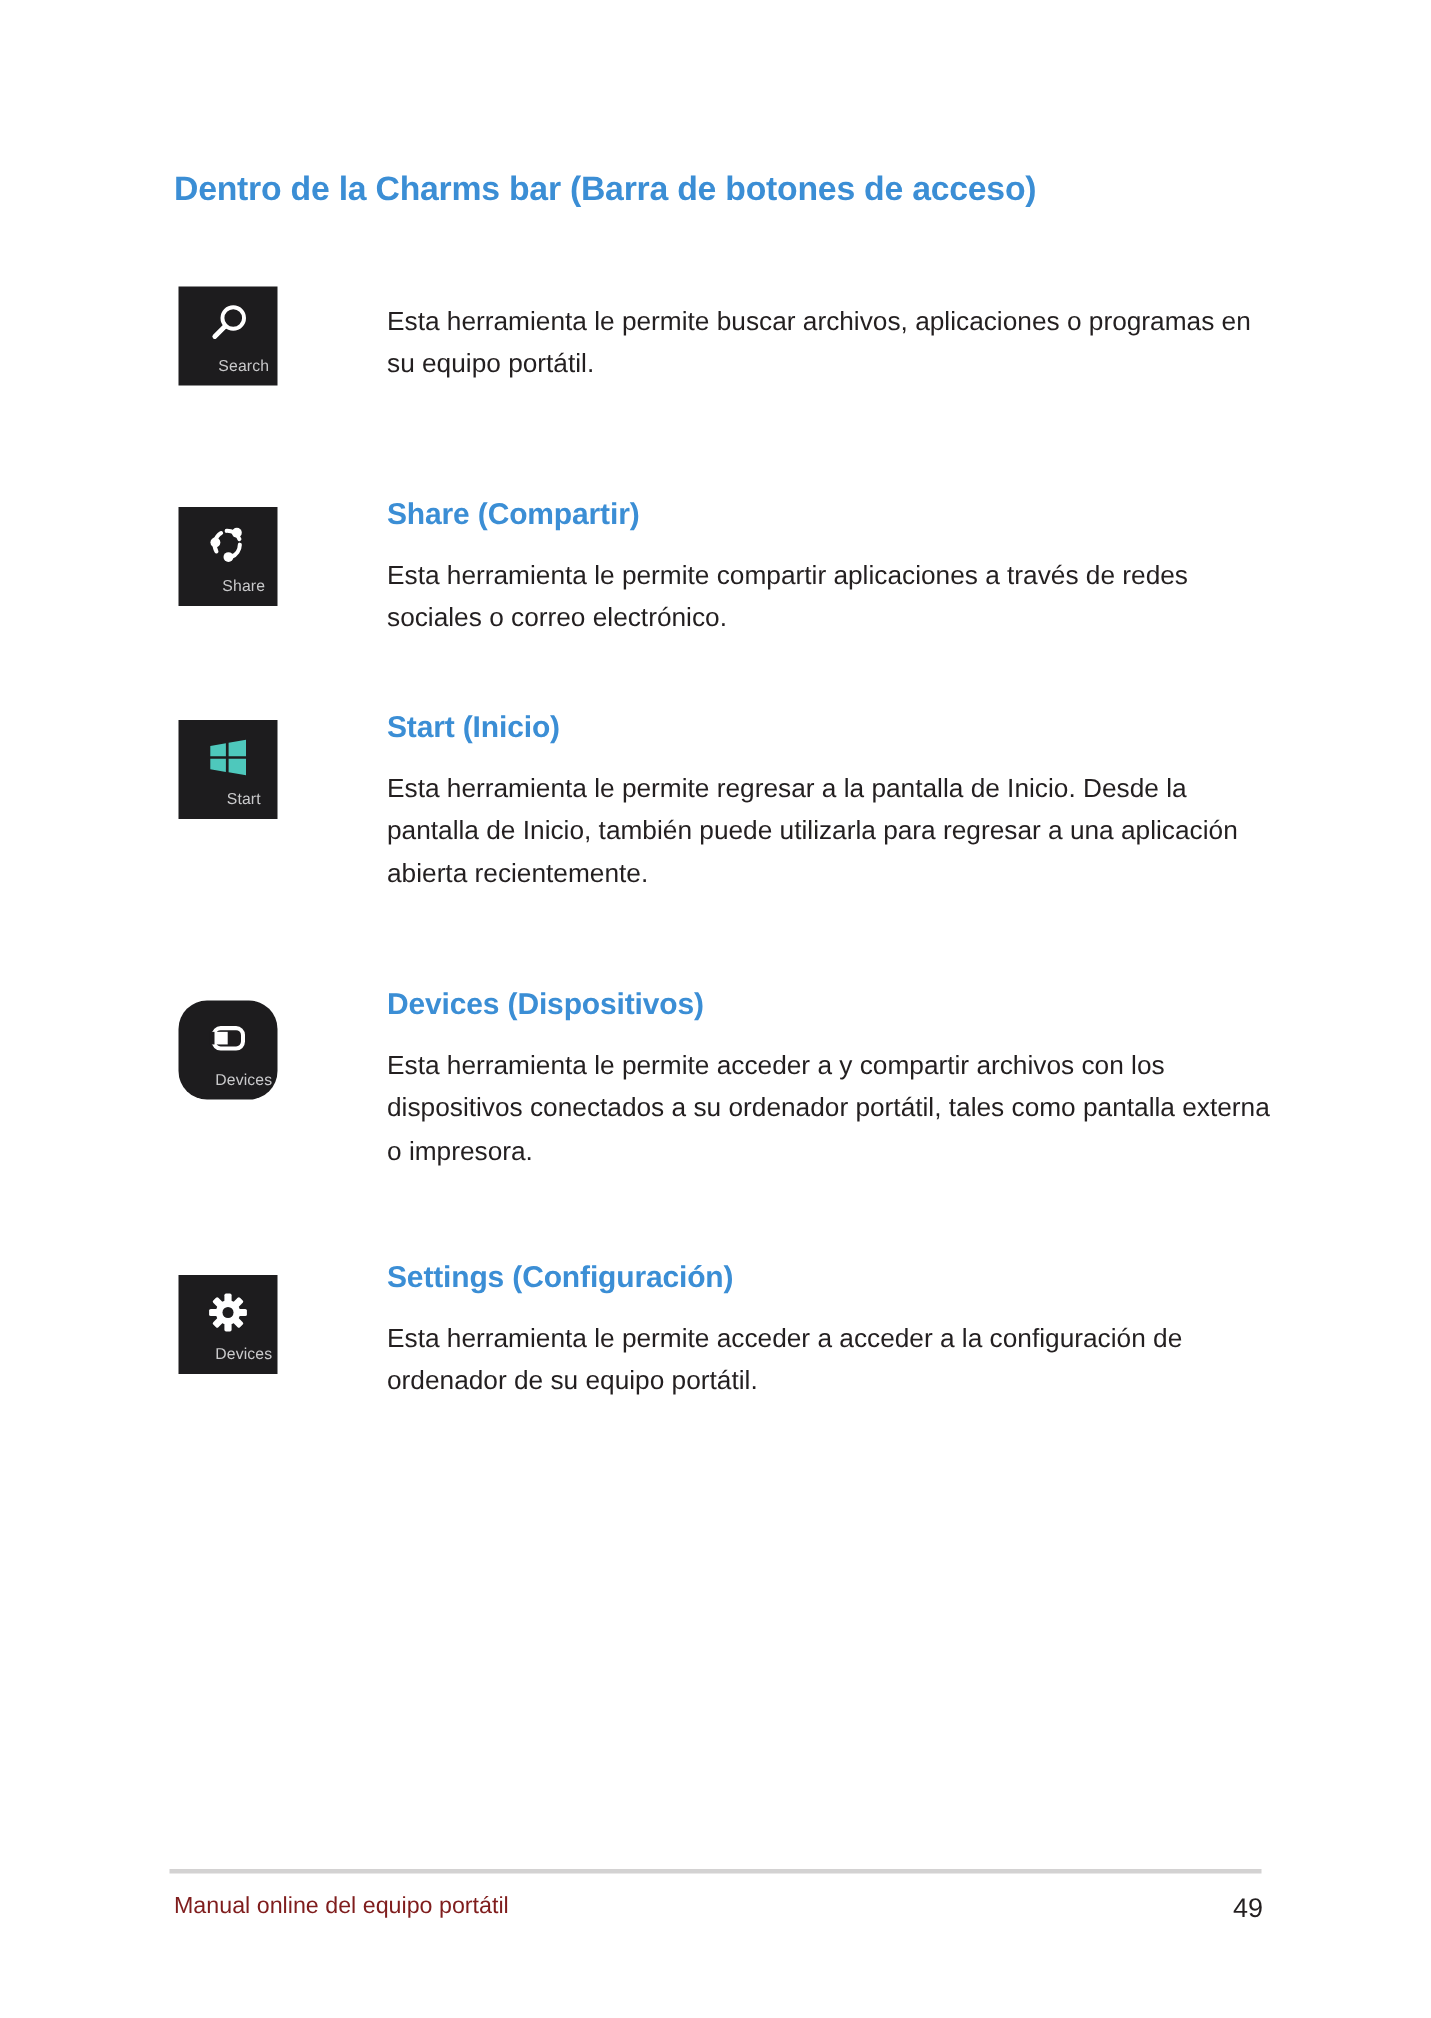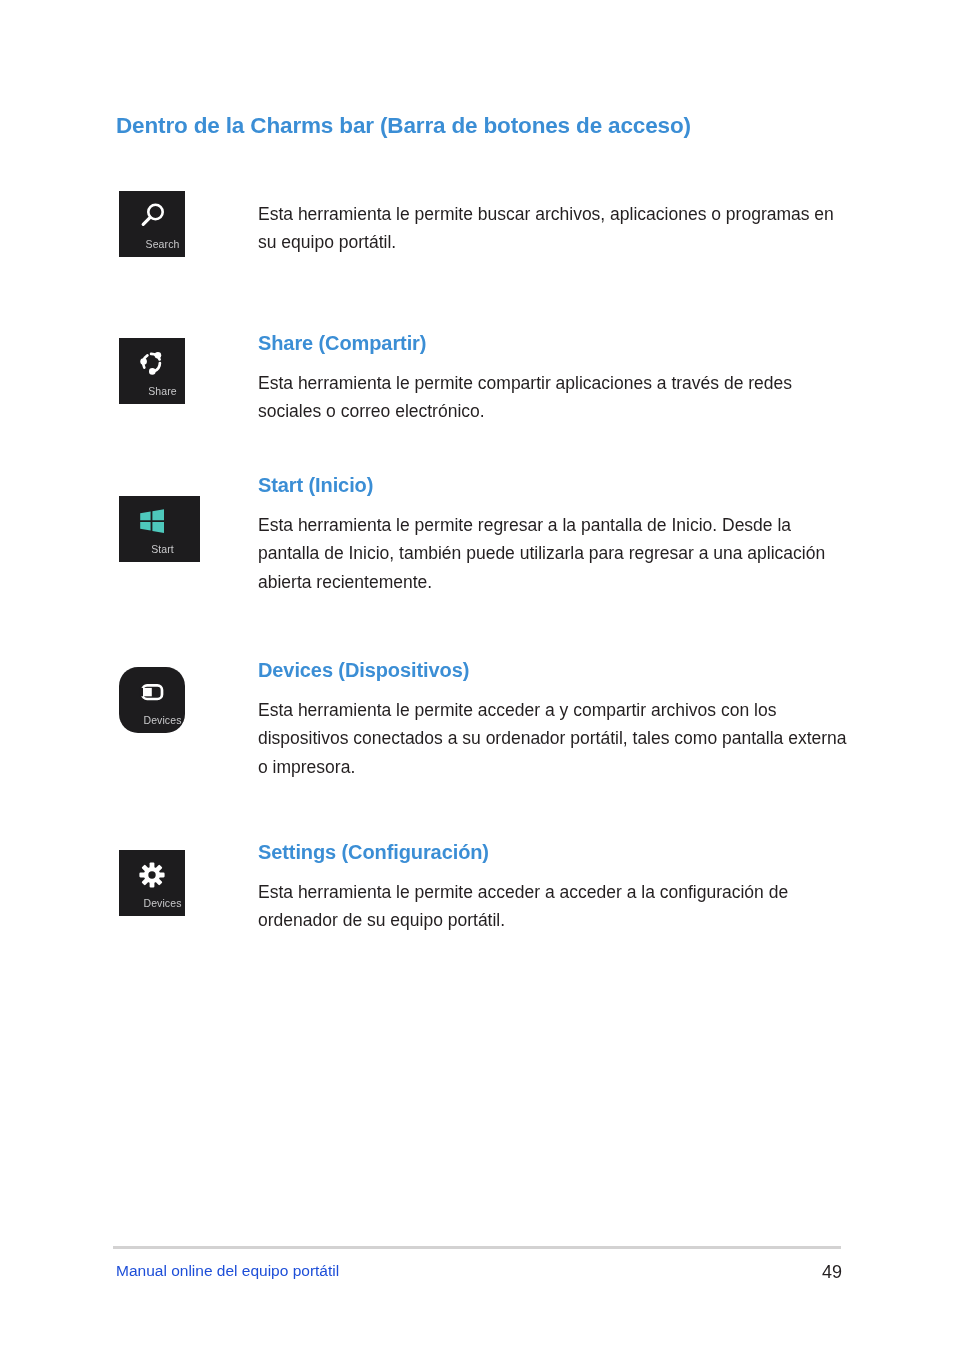--- a/index.html
+++ b/index.html
@@ -108,21 +108,21 @@
     top: 1246px;
     width: 728px;
     height: 3px;
     background: #d3d2d2;
   }
   .footer-text {
     position: absolute;
     left: 116px;
     top: 1262px;
     font-size: 15.5px;
-    color: #1d4ed8;
+    color: #7f1d1d;
   }
   .footer-page {
     position: absolute;
     left: 780px;
     top: 1262px;
     width: 62px;
     text-align: right;
     font-size: 18px;
     color: #231f20;
   }
@@ -163,21 +163,21 @@
       </div>
       <div class="tile-label">Share</div>
     </div>
     <div class="charm-body" style="top:331px;">
       <div class="charm-title">Share (Compartir)</div>
       <p class="charm-text">Esta herramienta le permite compartir aplicaciones a través de redes sociales o correo electrónico.</p>
     </div>
   </div>
 
   <div class="charm">
-    <div class="tile" style="top:496px;padding-left:15px;">
+    <div class="tile" style="top:480px;">
       <div class="tile-glyph">
         <svg width="30" height="30" viewBox="0 0 30 30">
           <polygon points="3.2,7.3 13.6,5.5 13.6,14.2 3.2,14.2" fill="#4ec8bc"></polygon>
           <polygon points="15.4,5.2 27.0,3.2 27.0,14.2 15.4,14.2" fill="#4ec8bc"></polygon>
           <polygon points="3.2,15.9 13.6,15.9 13.6,24.6 3.2,22.8" fill="#4ec8bc"></polygon>
           <polygon points="15.4,15.9 27.0,15.9 27.0,26.9 15.4,24.9" fill="#4ec8bc"></polygon>
         </svg>
       </div>
       <div class="tile-label">Start</div>
     </div>

